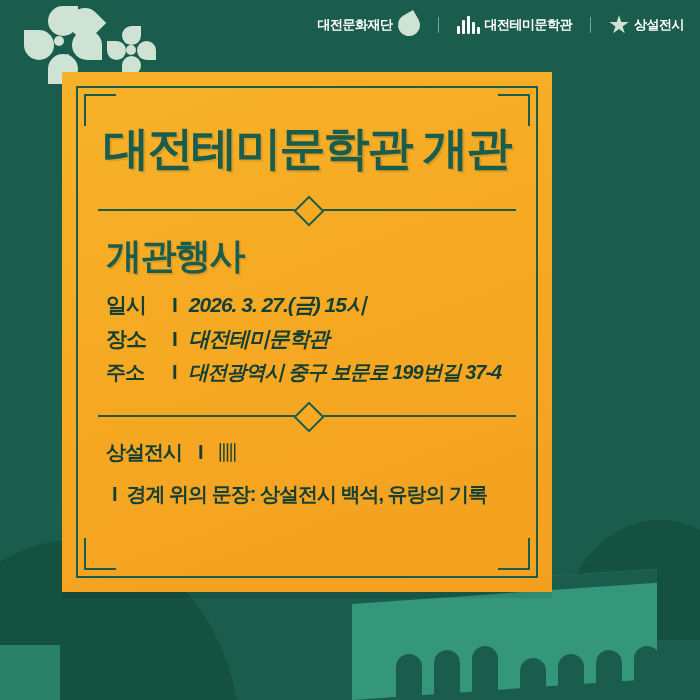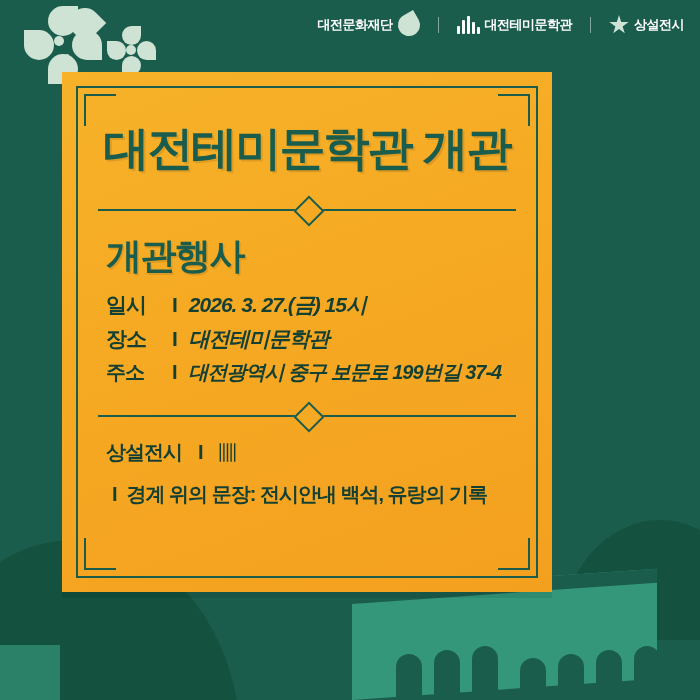--- a/index.html
+++ b/index.html
@@ -375,18 +375,18 @@
 
 
       <div class="exhibit-row">
         <span class="label">상설전시</span>
         <span class="bar">I</span>
         <span class="book-icon">▥</span>
       </div>
 
       <div class="exhibit-row">
         <span class="bar">I</span>
-        <span class="value">경계 위의 문장: 전시안내 백석, 유랑의 기록</span>
+        <span class="value">경계 위의 문장: 상설전시 백석, 유랑의 기록</span>
       </div>
 
     </div>
   </div>
 </div>
 
 </body></html>

